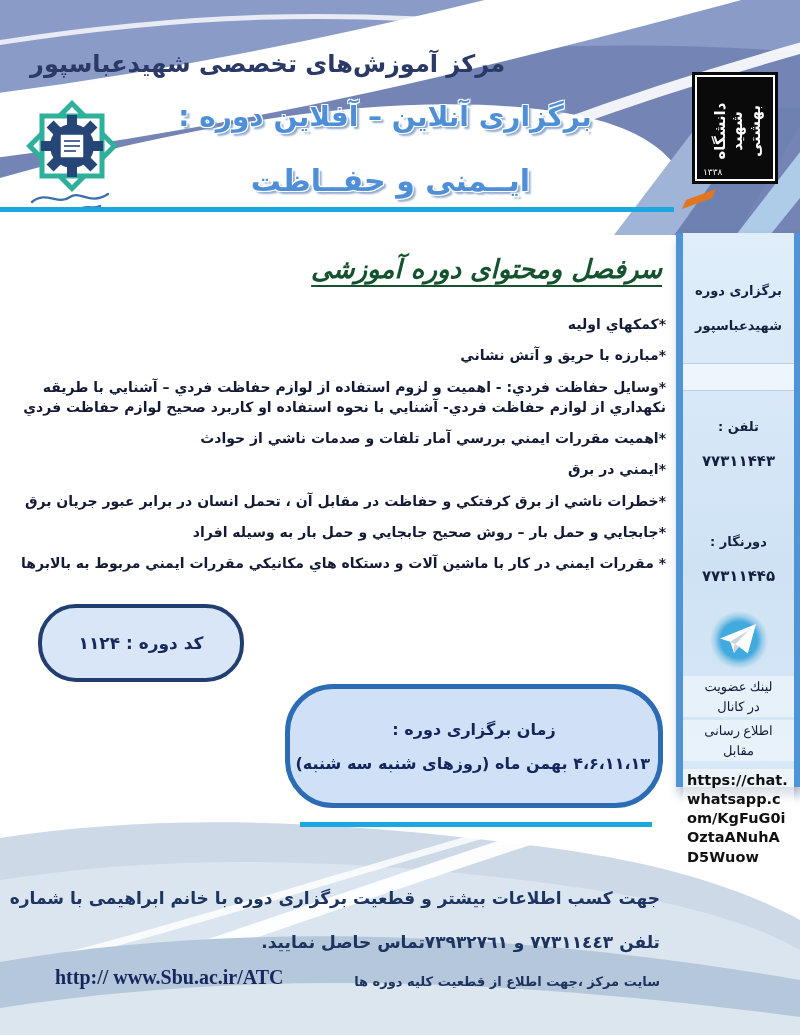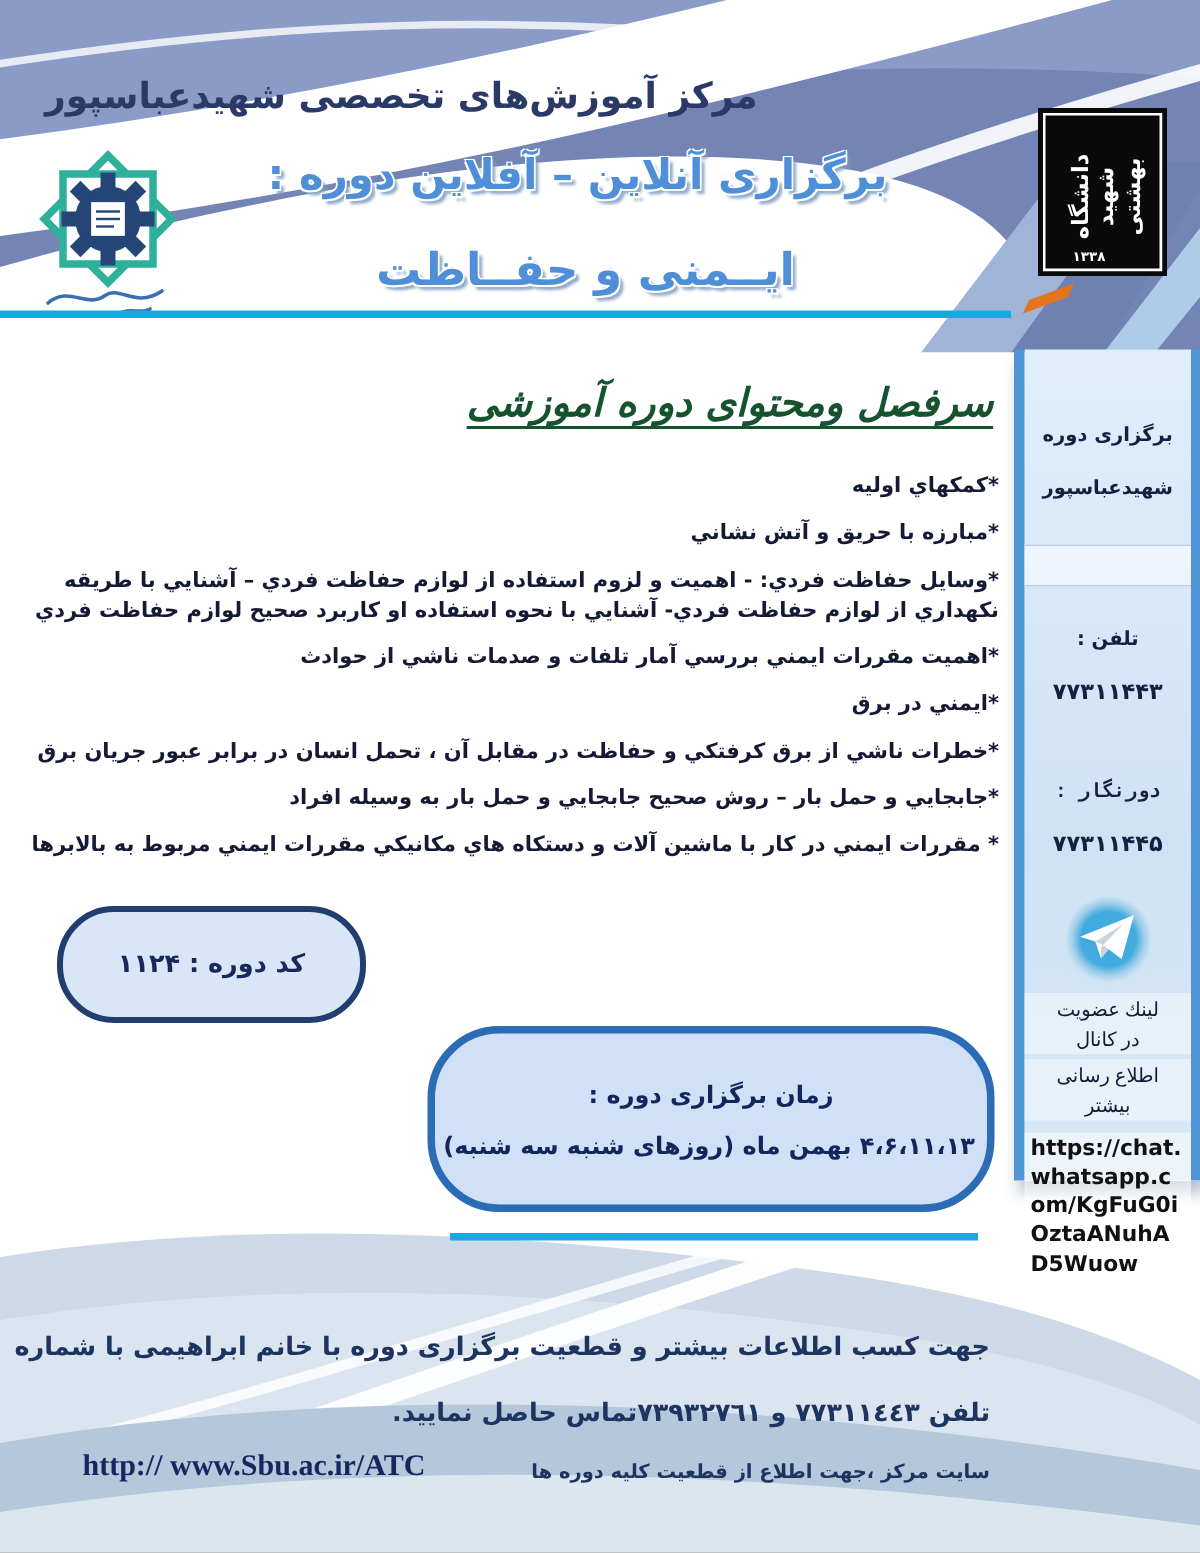--- a/index.html
+++ b/index.html
@@ -30,21 +30,21 @@
   .center-logo{position:absolute;top:92px;left:16px;z-index:3;}
   .sbu-logo{
     position:absolute;top:72px;left:692px;width:86px;height:112px;z-index:3;
     background:#0a0a0a;border:3px solid #0a0a0a;box-shadow:inset 0 0 0 2px #fff;
   }
   .sbu-text{
     position:absolute;inset:0;display:flex;align-items:center;justify-content:center;
     transform:rotate(-90deg);color:#fff;font-weight:bold;font-size:15px;line-height:1.15;
     text-align:center;white-space:normal;width:86px;height:112px;
   }
-  .sbu-year{position:absolute;bottom:4px;left:8px;color:#fff;font-size:9px;font-weight:bold;margin-left:12px;}
+  .sbu-year{position:absolute;bottom:4px;left:8px;color:#fff;font-size:9px;font-weight:normal;}
   .cyan-rule{position:absolute;height:5px;background:#1ba7e0;z-index:4;}
   .top-rule{top:207px;left:0;width:674px;}
   .bottom-rule{top:822px;left:300px;width:352px;z-index:6;}
 
   
   .main{position:absolute;top:240px;left:15px;width:655px;z-index:2;direction:rtl;}
   .syllabus-title{
     width:56%;font-size:26px;font-weight:bold;font-style:italic;color:#14532d;
     text-align:center;margin:14px 0 30px 0;
     text-decoration:underline;text-underline-offset:7px;text-decoration-thickness:2px;
@@ -87,21 +87,21 @@
     position:absolute;top:233px;left:676px;width:124px;height:554px;z-index:5;
     border-left:7px solid #4f94d4;border-right:6px solid #4f94d4;
     background:linear-gradient(180deg,#e0eefb 0%,#cfe2f4 60%,#d7e8f7 100%);
     box-shadow:3px 8px 10px rgba(70,95,135,.45);
     direction:rtl;text-align:center;color:#13203f;
   }
   .sb-org1{margin-top:50px;font-size:13px;font-weight:bold;}
   .sb-org2{margin-top:20px;font-size:13px;font-weight:bold;}
   .sb-sep{margin-top:30px;height:28px;background:rgba(255,255,255,.55);border-top:1px solid #b9d0e6;border-bottom:1px solid #b9d0e6;}
   .sb-label{margin-top:28px;font-size:13px;font-weight:bold;}
-  .sb-label.fax{margin-top:50px;font-family:Liberation Mono, monospace;}
+  .sb-label.fax{margin-top:64px;}
   .sb-number{margin-top:18px;font-size:15px;font-weight:bold;letter-spacing:1px;}
   .tg-wrap{margin:22px auto 0 auto;width:66px;height:66px;cursor:pointer;}
   .sb-caption{
     margin-top:3px;padding:1px 17px;font-family:"Liberation Serif",serif;
     font-size:13px;color:#101c38;background:rgba(255,255,255,.45);line-height:1.5;
   }
   .sb-url{
     margin-top:8px;padding:2px 4px;direction:ltr;text-align:left;
     font-size:14.5px;font-weight:bold;color:#111;line-height:1.32;
     word-break:break-all;background:rgba(255,255,255,.55);cursor:pointer;
@@ -213,17 +213,17 @@
             <stop offset="88%" stop-color="#d0e5f4"></stop>
             <stop offset="100%" stop-color="#d0e5f4" stop-opacity="0"></stop>
           </radialGradient>
         </defs>
         <circle cx="33" cy="33" r="33" fill="url(#tgGlow)"></circle>
         <path fill="#ffffff" d="M50 17 L14 31.5 L24.2 34.7 L28 46 L33 39.8 L41.8 46.4 Z"></path>
         <path fill="#c3ccd6" opacity="0.85" d="M24.2 34.7 L43 23 L28 38.5 L28 46 L33 39.8 L29.6 37.2 Z"></path>
       </svg>
     </div>
     <div class="sb-caption">لینك  عضویت در كانال</div>
-    <div class="sb-caption">اطلاع رسانی بیشتر</div>
+    <div class="sb-caption">اطلاع رسانی مقابل</div>
     <div class="sb-url">https://chat.whatsapp.com/KgFuG0iOztaANuhAD5Wuow</div>
   </aside>
 
 </div>
 
 </body></html>

